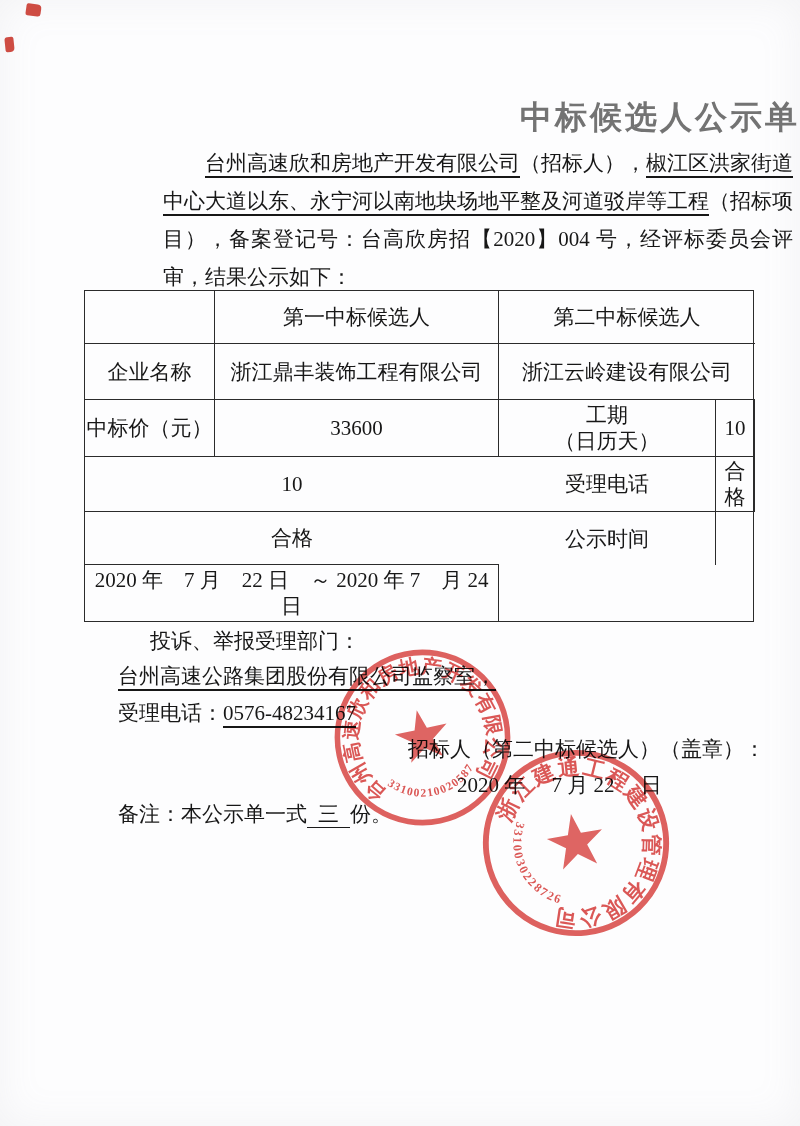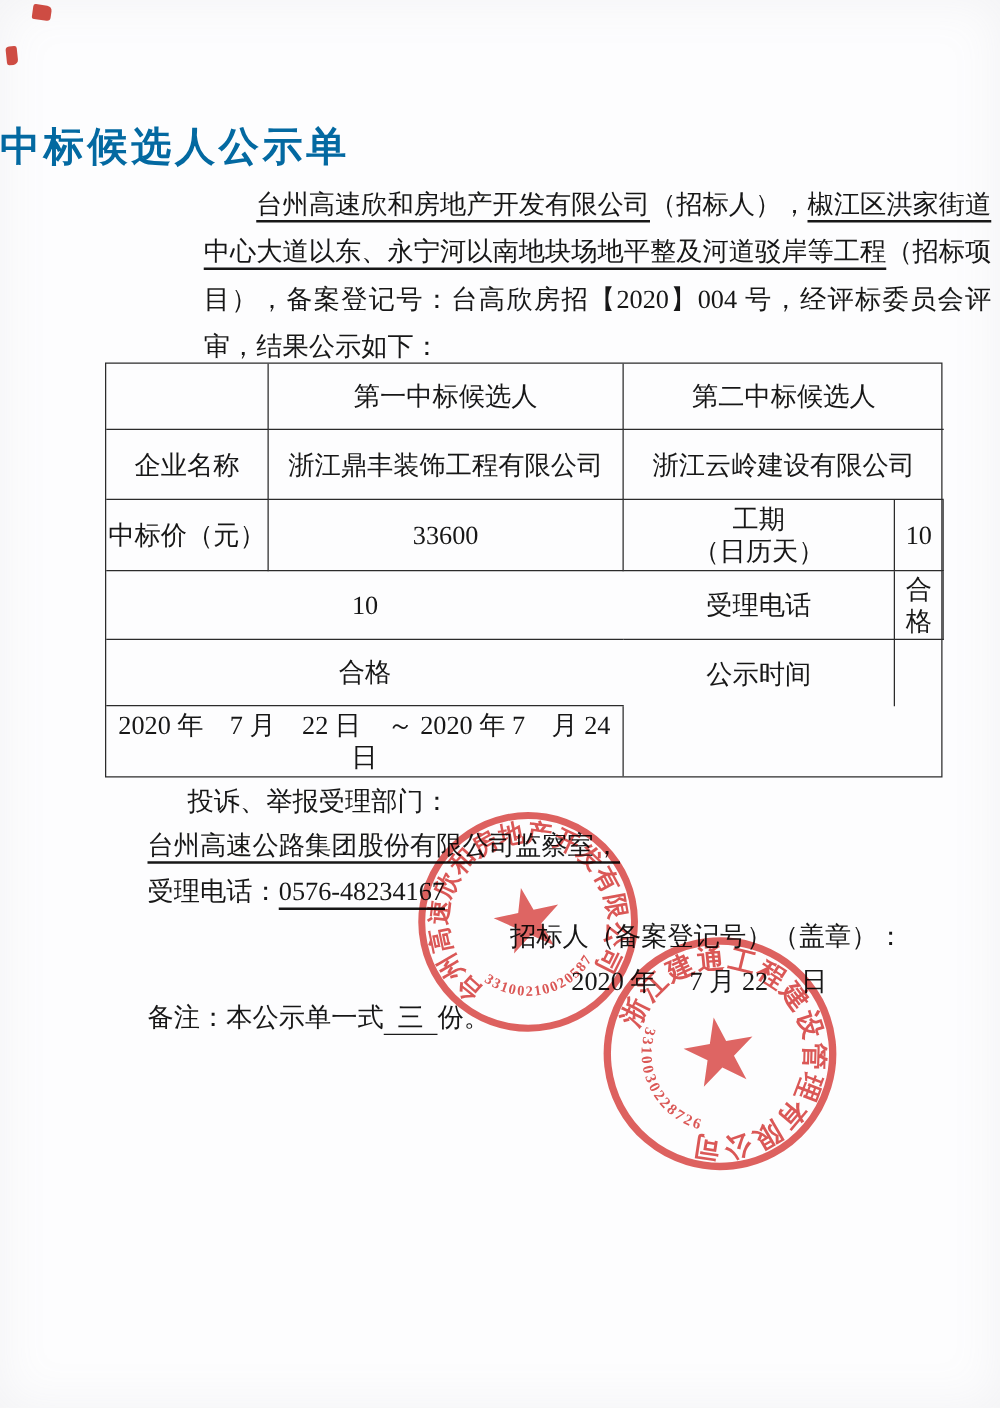--- a/index.html
+++ b/index.html
@@ -10,22 +10,22 @@
     color:#141414;
     overflow:hidden;
   }
   .page{
     position:relative;width:800px;height:1126px;
     background:#fdfdfe;
     box-shadow:inset 0 0 40px rgba(150,150,160,0.10);
   }
   .doc-title{
     position:absolute;top:96px;left:0;width:100%;
-    text-align:left;font-size:32px;font-weight:bold;
-    letter-spacing:3px;color:#0369a1;
+    text-align:right;font-size:32px;font-weight:bold;
+    letter-spacing:3px;color:#737373;
   }
   .intro{
     position:absolute;top:144px;left:118px;width:630px;
     font-size:21px;line-height:38px;
     text-align:justify;text-justify:inter-character;
     text-indent:42px;color:#171717;margin-left:45px;
   }
   .u{
     text-decoration:underline;
     text-underline-offset:6px;
@@ -106,21 +106,21 @@
 
     <div class="cell last-row">公示时间</div>
     <div class="cell span2 last-row">2020 年　7 月　22 日　～ 2020 年 7　月 24　日</div>
     <div class="cell last-col last-row"></div>
   </div>
 
   <div class="abs" style="left:150px;top:627px;">投诉、举报受理部门：</div>
   <div class="abs" style="left:118px;top:662px;"><span class="u">台州高速公路集团股份有限公司监察室，</span></div>
   <div class="abs" style="left:118px;top:699px;"><span>受理电话：</span><span class="u">0576-48234167</span></div>
 
-  <div class="abs" style="left:408px;top:735px;">招标人（备案登记号）（盖章）：</div>
+  <div class="abs" style="left:408px;top:735px;">招标人（第二中标候选人）（盖章）：</div>
   <div class="abs" style="left:457px;top:771px;">2020 年　 7 月 22 　日</div>
 
   <div class="abs" style="left:118px;top:800px;"><span>备注：本公示单一式</span><span class="note-count">三</span><span>份。</span></div>
 
   <div class="stamp" style="left:330px;top:645px;width:185px;height:185px;transform:rotate(-12deg);">
     <svg viewBox="0 0 200 200" width="185" height="185">
       <circle cx="100" cy="100" r="92" fill="none" stroke="#d8413e" stroke-width="6" opacity="0.95"></circle>
       <path id="arcC1" d="M50.5,149.5 A70,70 0 1 1 149.5,149.5" fill="none"></path>
       <text font-size="21.5" fill="#d8413e">
         <textPath href="#arcC1" textLength="332" lengthAdjust="spacing">台州高速欣和房地产开发有限公司</textPath>

